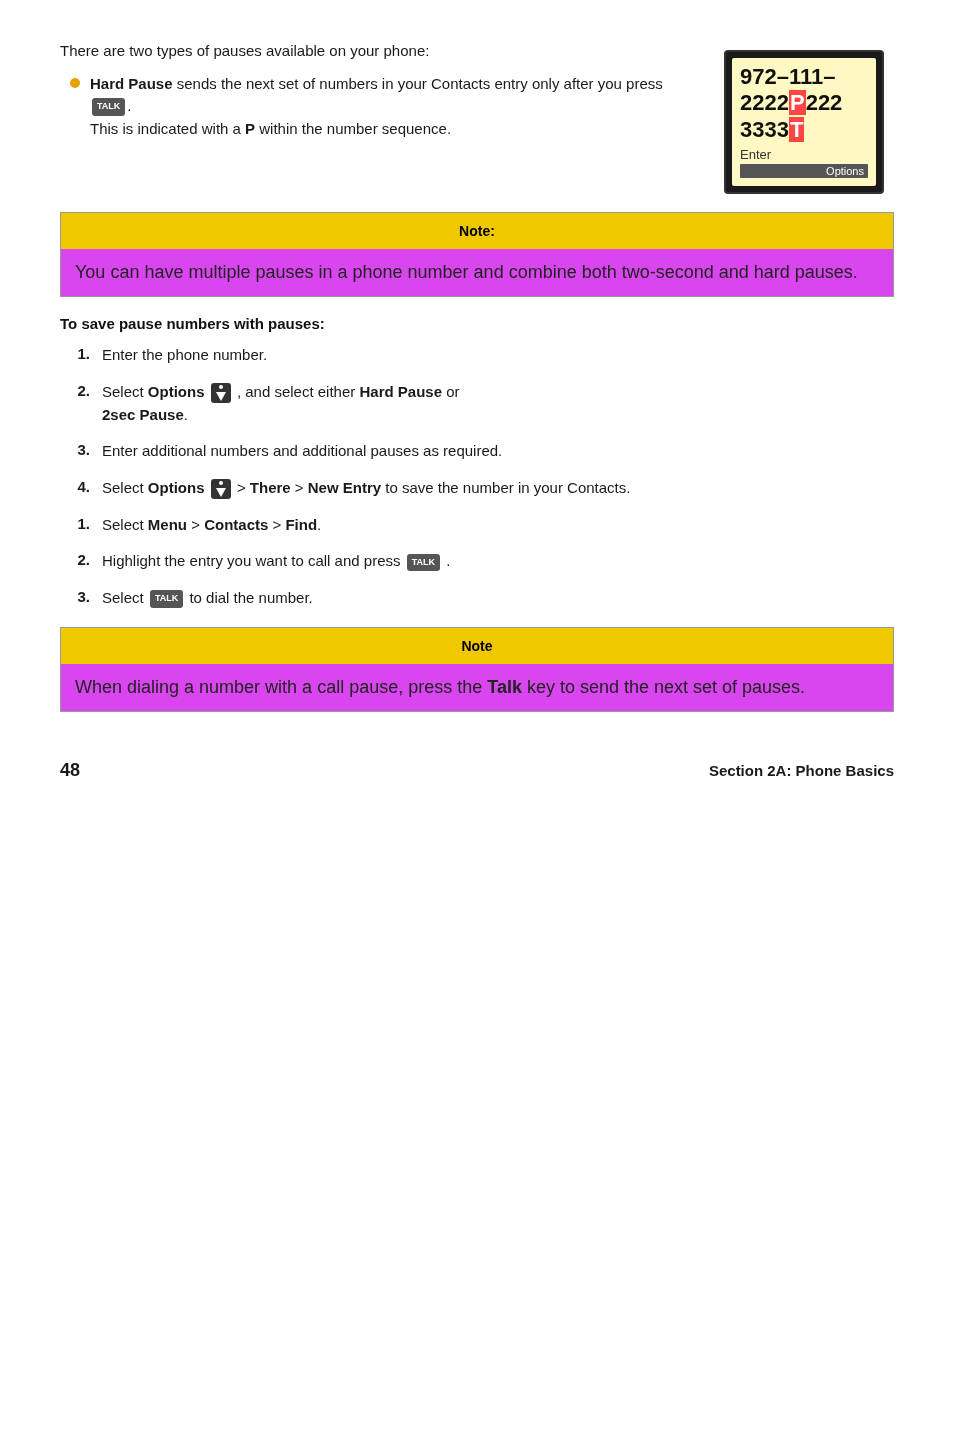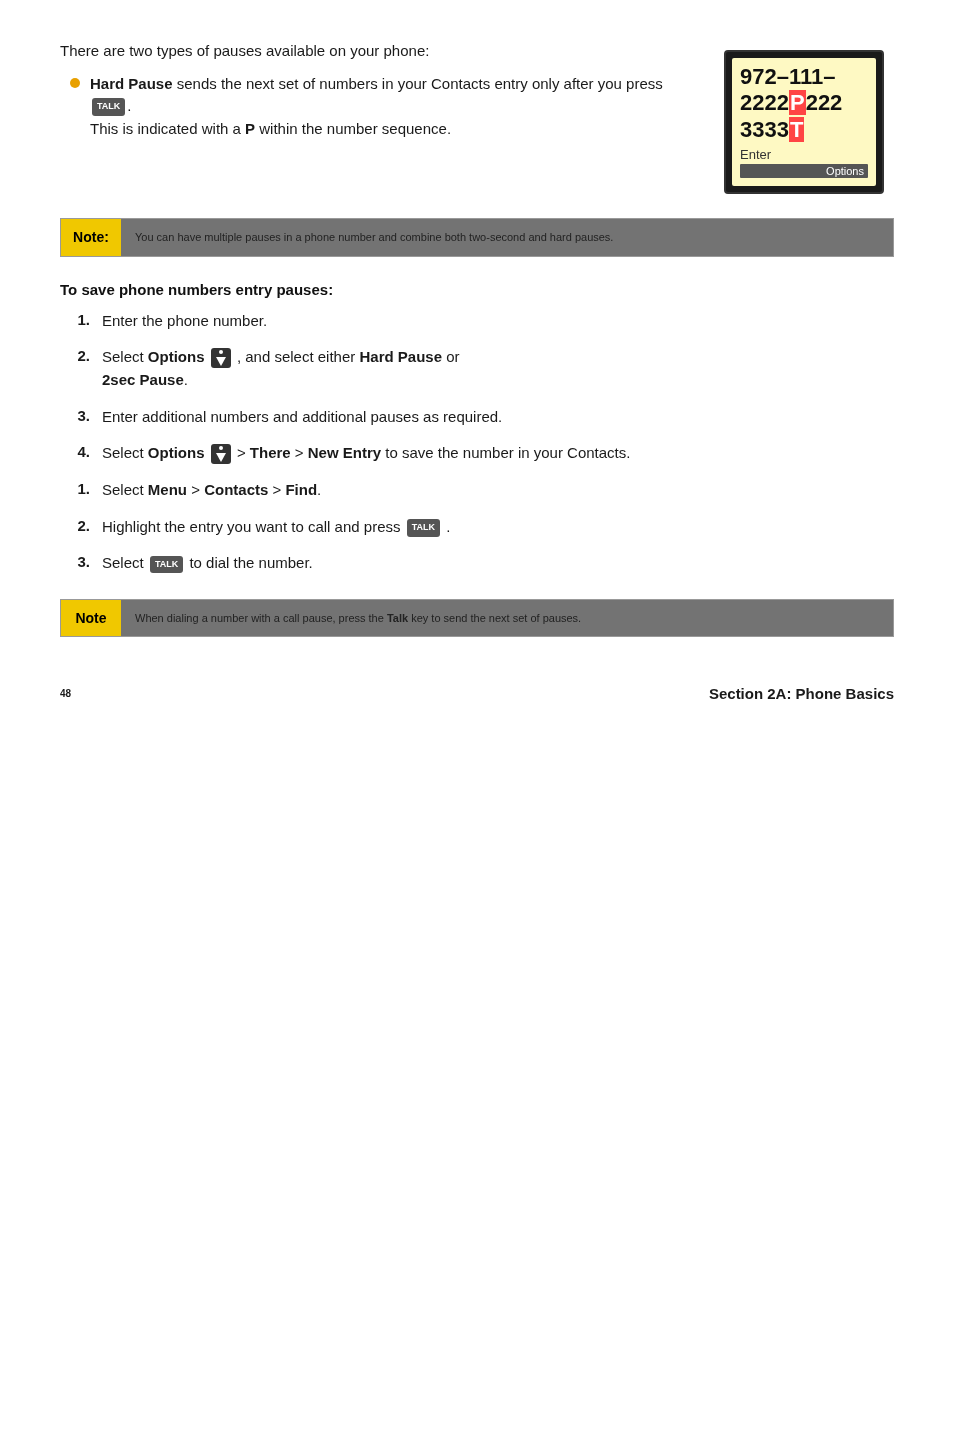--- a/index.html
+++ b/index.html
@@ -108,41 +108,41 @@
       font-weight: bold;
       padding: 2px 5px;
       border-radius: 3px;
       vertical-align: middle;
       margin: 0 2px;
       font-family: Arial, sans-serif;
     }
     .note-box {
       border: 1.5px solid #999;
       display: flex;
-      margin: 24px 0;
-      background: #737373;
+      margin: 18px 0;
+      background: #d946ef;
+      flex-direction: column;
     }
     .note-label {
       background: #f0c800;
       color: #000;
       font-weight: bold;
       font-size: 14px;
       padding: 10px 12px;
       min-width: 60px;
       display: flex;
       align-items: center;
       justify-content: center;
       flex-shrink: 0;
     }
     .note-content {
       padding: 10px 14px;
-      font-size: 11px;
+      font-size: 18px;
       line-height: 1.5;
       color: #222;
-      text-align: right;
     }
     .section-title {
       font-weight: bold;
       font-size: 15px;
       margin: 18px 0 12px 0;
       color: #111;
     }
     .numbered-list {
       margin-left: 10px;
     }
@@ -179,21 +179,21 @@
     .footer-bar {
       display: flex;
       justify-content: space-between;
       align-items: center;
       margin-top: 40px;
       padding-top: 8px;
       border-top: none;
     }
     .footer-page {
       font-weight: bold;
-      font-size: 10px;
+      font-size: 18px;
     }
     .footer-section {
       font-weight: bold;
       font-size: 15px;
     }
   </style>
 </head>
 <body>
 
 <div class="page-content">
@@ -234,21 +234,21 @@
         </div>
       </div>
     </div>
   </div>
 
   <div class="note-box">
     <div class="note-label">Note:</div>
     <div class="note-content">You can have multiple pauses in a phone number and combine both two-second and hard pauses.</div>
   </div>
 
-  <div class="section-title">To save phone numbers entry pauses:</div>
+  <div class="section-title">To save pause numbers with pauses:</div>
 
   <div class="numbered-list">
 
     <div class="numbered-item">
       <div class="num">1.</div>
       <div class="content">Enter the phone number.</div>
     </div>
 
     <div class="numbered-item">
       <div class="num">2.</div>

